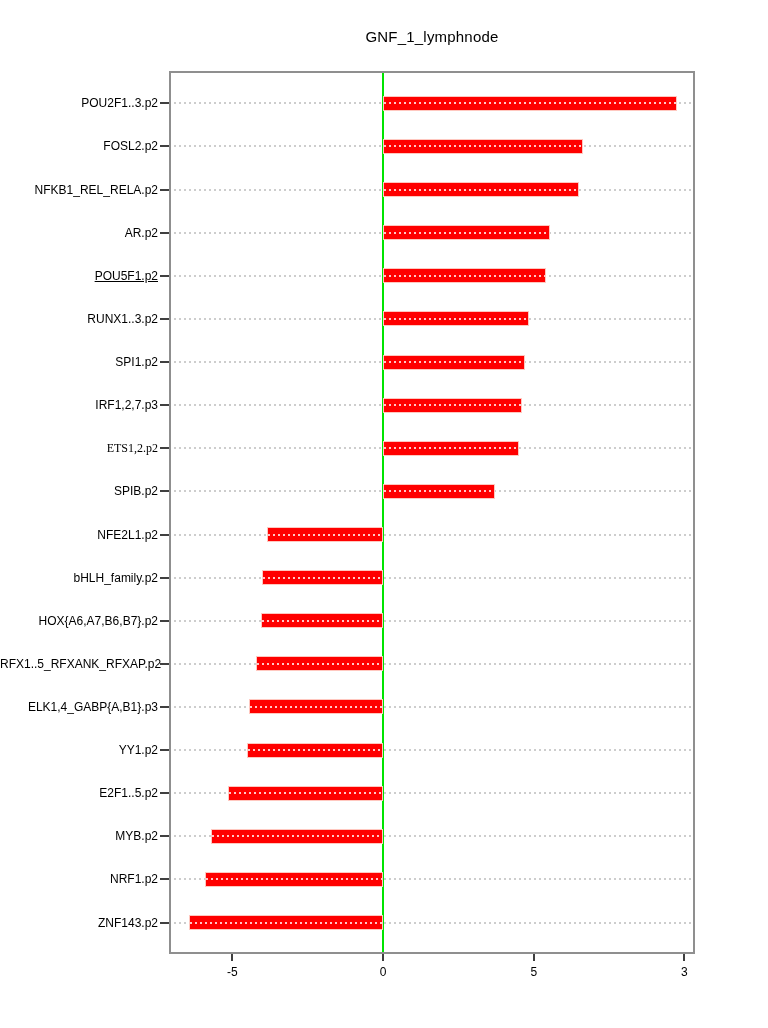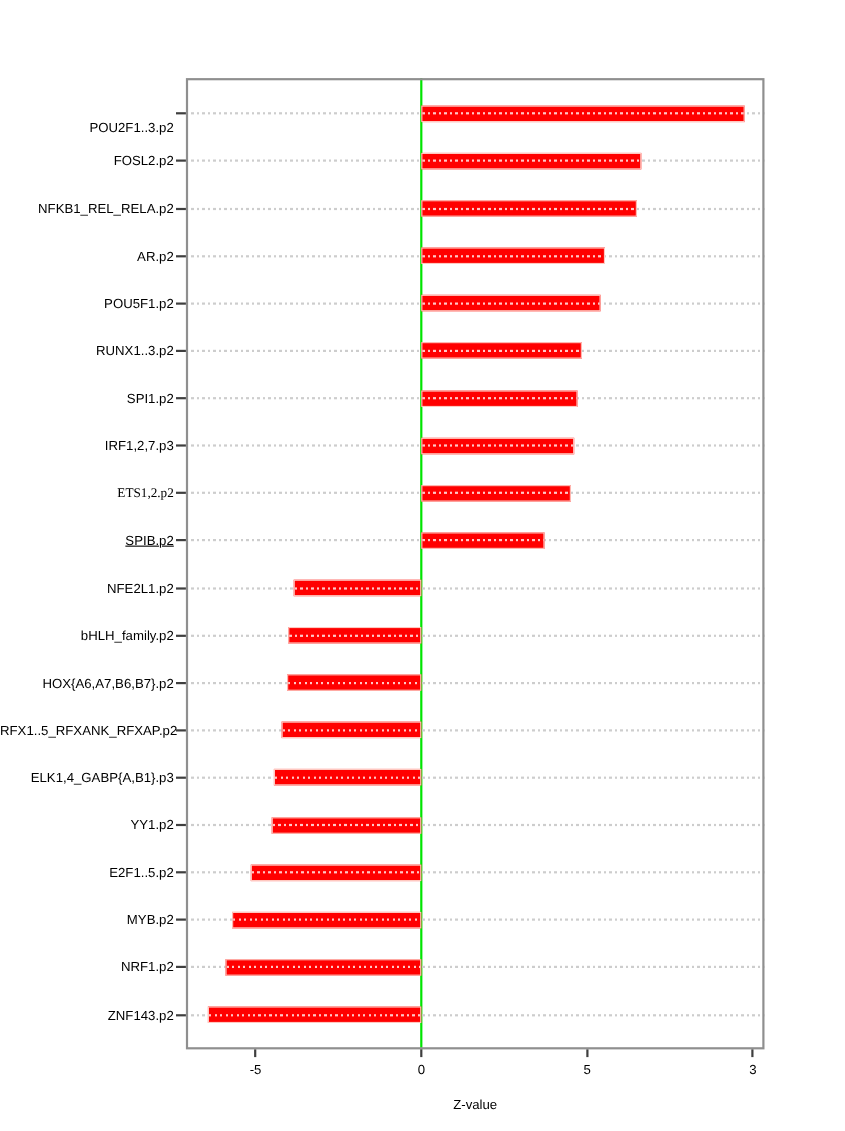--- a/index.html
+++ b/index.html
@@ -54,20 +54,21 @@
   }
   .x-axis-label{
     position:absolute;left:169px;top:997px;width:526px;
     text-align:center;font-size:12px;color:#000;
   }
 </style>
 </head>
 <body>
 
 <div class="figure">
+  <div class="chart-title">GNF_1_lymphnode</div>
 
   <div class="plot-area">
     <div class="zero-line" id="zero-line" style="left: 213.017px; background: rgb(0, 228, 0);"></div>
 
   <div class="gridline" style="top: 31.3px;"></div>
       <div class="bar" style="top: 24.8px; background: rgb(255, 0, 0); border-color: rgb(255, 200, 192); left: 214.017px; width: 293.897px;"></div>
       <div class="gridline" style="top: 74.42px;"></div>
       <div class="bar" style="top: 67.92px; background: rgb(255, 0, 0); border-color: rgb(255, 200, 192); left: 214.017px; width: 200.453px;"></div>
       <div class="gridline" style="top: 117.54px;"></div>
       <div class="bar" style="top: 111.04px; background: rgb(255, 0, 0); border-color: rgb(255, 200, 192); left: 214.017px; width: 195.931px;"></div>
@@ -101,41 +102,40 @@
       <div class="bar" style="top: 714.72px; background: rgb(255, 0, 0); border-color: rgb(255, 200, 192); left: 58.7794px; width: 155.238px;"></div>
       <div class="gridline" style="top: 764.34px;"></div>
       <div class="bar" style="top: 757.84px; background: rgb(255, 0, 0); border-color: rgb(255, 200, 192); left: 42.2006px; width: 171.817px;"></div>
       <div class="gridline" style="top: 807.46px;"></div>
       <div class="bar" style="top: 800.96px; background: rgb(255, 0, 0); border-color: rgb(255, 200, 192); left: 36.1719px; width: 177.845px;"></div>
       <div class="gridline" style="top: 850.58px;"></div>
       <div class="bar" style="top: 844.08px; background: rgb(255, 0, 0); border-color: rgb(255, 200, 192); left: 19.5931px; width: 194.424px;"></div>
     </div>
   <div class="plot-border"></div>
 
-  <div class="x-axis-label">Z-value</div>
 <div class="y-tick" style="top: 102.3px;"></div>
-    <div class="y-label" style="top: 96.3px; margin-top: 13px;">POU2F1..3.p2</div>
+    <div class="y-label" style="top: 96.3px;">POU2F1..3.p2</div>
     <div class="y-tick" style="top: 145.42px;"></div>
     <div class="y-label" style="top: 139.42px;">FOSL2.p2</div>
     <div class="y-tick" style="top: 188.54px;"></div>
     <div class="y-label" style="top: 182.54px;">NFKB1_REL_RELA.p2</div>
     <div class="y-tick" style="top: 231.66px;"></div>
     <div class="y-label" style="top: 225.66px;">AR.p2</div>
     <div class="y-tick" style="top: 274.78px;"></div>
-    <div class="y-label" style="top: 268.78px;">POU5F1.p2</div>
+    <div class="y-label" style="top: 268.78px; text-decoration: underline;">POU5F1.p2</div>
     <div class="y-tick" style="top: 317.9px;"></div>
     <div class="y-label" style="top: 311.9px;">RUNX1..3.p2</div>
     <div class="y-tick" style="top: 361.02px;"></div>
     <div class="y-label" style="top: 355.02px;">SPI1.p2</div>
     <div class="y-tick" style="top: 404.14px;"></div>
     <div class="y-label" style="top: 398.14px;">IRF1,2,7.p3</div>
     <div class="y-tick" style="top: 447.26px;"></div>
     <div class="y-label" style="top: 441.26px; font-family: Liberation Serif, serif;">ETS1,2.p2</div>
     <div class="y-tick" style="top: 490.38px;"></div>
-    <div class="y-label" style="top: 484.38px; text-decoration: underline;">SPIB.p2</div>
+    <div class="y-label" style="top: 484.38px;">SPIB.p2</div>
     <div class="y-tick" style="top: 533.5px;"></div>
     <div class="y-label" style="top: 527.5px;">NFE2L1.p2</div>
     <div class="y-tick" style="top: 576.62px;"></div>
     <div class="y-label" style="top: 570.62px;">bHLH_family.p2</div>
     <div class="y-tick" style="top: 619.74px;"></div>
     <div class="y-label" style="top: 613.74px;">HOX{A6,A7,B6,B7}.p2</div>
     <div class="y-tick" style="top: 662.86px;"></div>
     <div class="y-label" style="top: 656.86px;">RFX1..5_RFXANK_RFXAP.p2</div>
     <div class="y-tick" style="top: 705.98px;"></div>
     <div class="y-label" style="top: 699.98px;">ELK1,4_GABP{A,B1}.p3</div>

